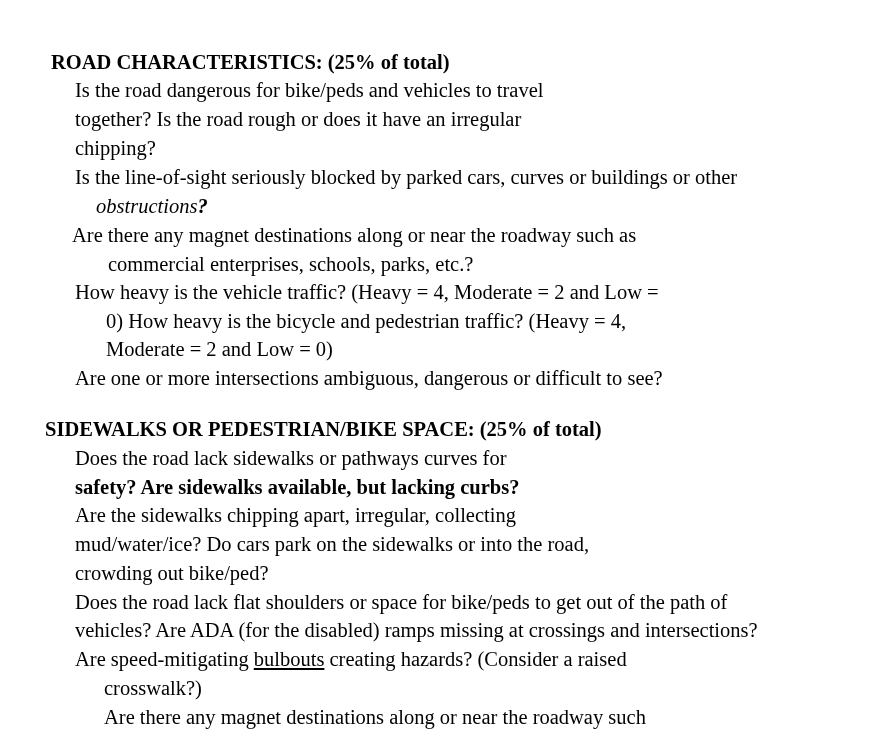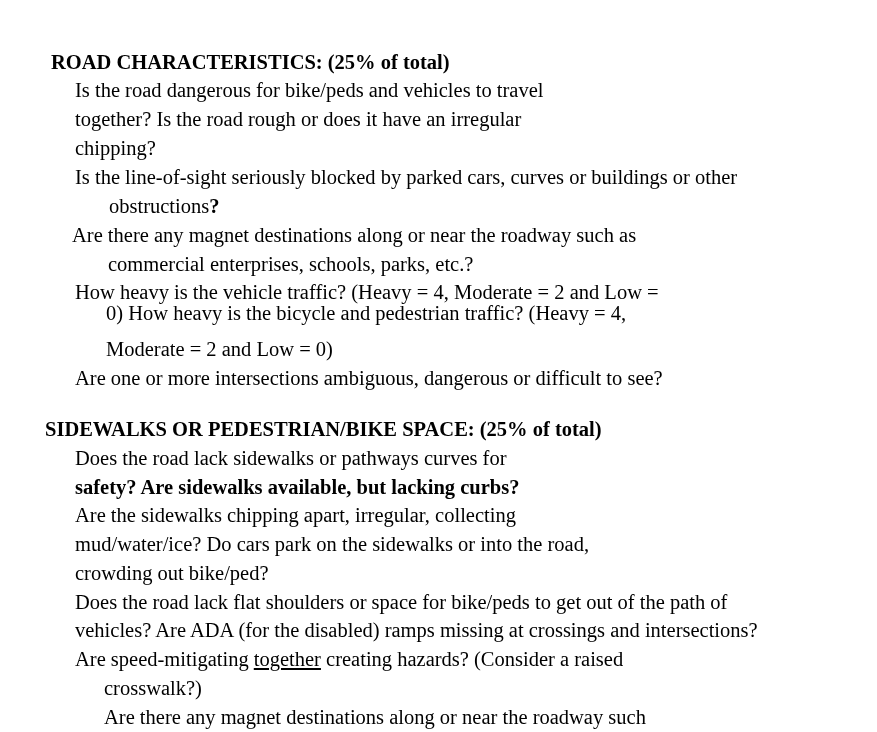--- a/index.html
+++ b/index.html
@@ -32,33 +32,33 @@
 </head>
 <body>
 
 <div>
 
   <div class="line heading" style="left:51px; top:9px;">ROAD CHARACTERISTICS: (25% of total)</div>
   <div class="line" style="left:75px; top:37px;">Is the road dangerous for bike/peds and vehicles to travel</div>
   <div class="line" style="left:75px; top:66px;">together? Is the road rough or does it have an irregular</div>
   <div class="line" style="left:75px; top:95px;">chipping?</div>
   <div class="line" style="left:75px; top:124px;">Is the line-of-sight seriously blocked by parked cars, curves or buildings or other</div>
-  <div class="line" style="left:109px; top:153px;"><span>obstructions</span><span class="bold">?</span></div>
+  <div class="line" style="left:96px; top:153px;font-style:italic;"><span>obstructions</span><span class="bold">?</span></div>
   <div class="line" style="left:72px; top:182px;">Are there any magnet destinations along or near the roadway such as</div>
   <div class="line" style="left:108px; top:211px;">commercial enterprises, schools, parks, etc.?</div>
   <div class="line" style="left:75px; top:239px;font-family:Liberation Serif, serif;">How heavy is the vehicle traffic? (Heavy = 4, Moderate = 2 and Low =</div>
-  <div class="line" style="left:106px; top:260px;">0) How heavy is the bicycle and pedestrian traffic? (Heavy = 4,</div>
+  <div class="line" style="left:106px; top:268px;">0) How heavy is the bicycle and pedestrian traffic? (Heavy = 4,</div>
   <div class="line" style="left:106px; top:296px;">Moderate = 2 and Low = 0)</div>
   <div class="line" style="left:75px; top:325px;">Are one or more intersections ambiguous, dangerous or difficult to see?</div>
 
   <div class="line heading" style="left:45px; top:376px;">SIDEWALKS OR PEDESTRIAN/BIKE SPACE: (25% of total)</div>
   <div class="line" style="left:75px; top:405px;">Does the road lack sidewalks or pathways curves for</div>
   <div class="line" style="left:75px; top:434px;font-weight:bold;">safety? Are sidewalks available, but lacking curbs?</div>
   <div class="line" style="left:75px; top:462px;">Are the sidewalks chipping apart, irregular, collecting</div>
   <div class="line" style="left:75px; top:491px;">mud/water/ice? Do cars park on the sidewalks or into the road,</div>
   <div class="line" style="left:75px; top:520px;">crowding out bike/ped?</div>
   <div class="line" style="left:75px; top:549px;">Does the road lack flat shoulders or space for bike/peds to get out of the path of</div>
   <div class="line" style="left:75px; top:577px;">vehicles? Are ADA (for the disabled) ramps missing at crossings and intersections?</div>
-  <div class="line" style="left:75px; top:606px;"><span>Are speed-mitigating </span><span class="u">together</span><span> creating hazards? (Consider a raised</span></div>
+  <div class="line" style="left:75px; top:606px;"><span>Are speed-mitigating </span><span class="u">bulbouts</span><span> creating hazards? (Consider a raised</span></div>
   <div class="line" style="left:104px; top:635px;">crosswalk?)</div>
   <div class="line" style="left:104px; top:664px;">Are there any magnet destinations along or near the roadway such</div>
 
 </div>
 
 </body></html>

